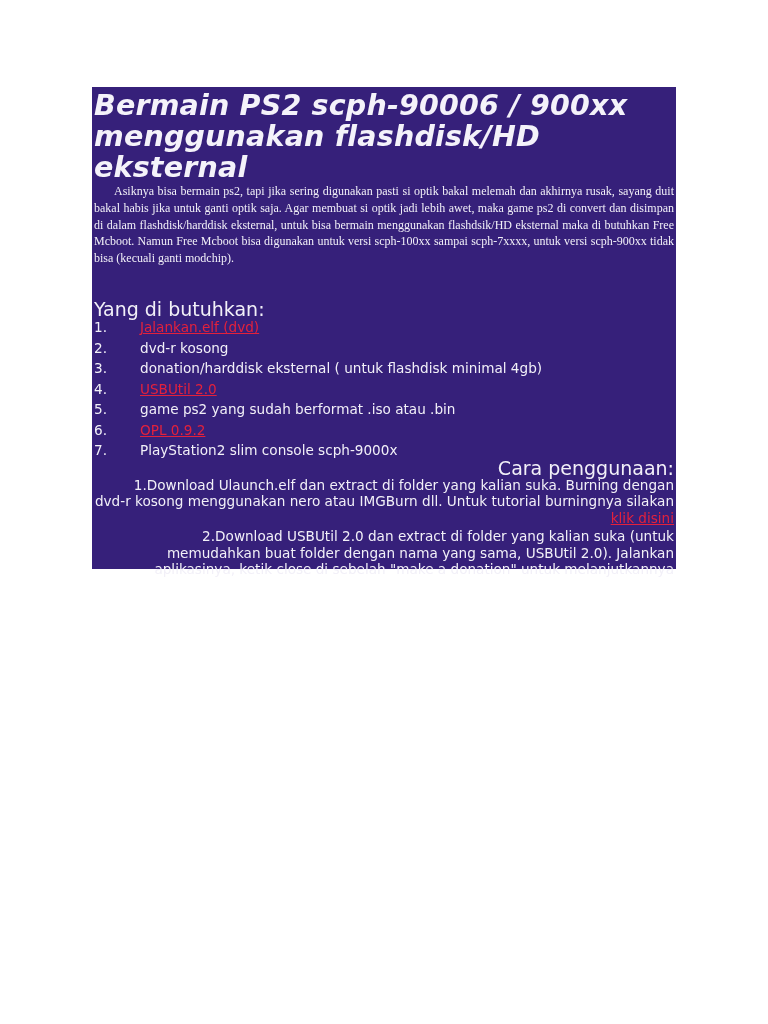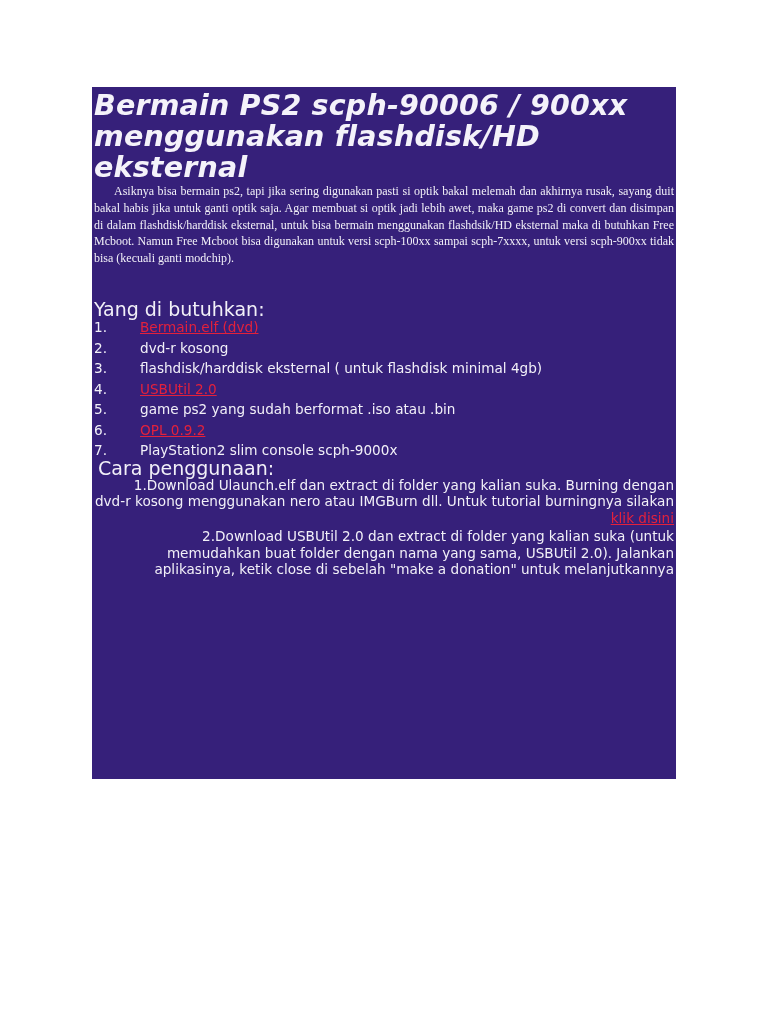--- a/index.html
+++ b/index.html
@@ -11,21 +11,21 @@
       width: 768px;
       height: 1024px;
       position: relative;
       overflow: hidden;
     }
     .page-box {
       position: absolute;
       left: 92px;
       top: 87px;
       width: 584px;
-      height: 692px;
+      height: 482px;
       background: #36207a;
       color: #f2f0f8;
       font-family: "DejaVu Sans", sans-serif;
       box-sizing: border-box;
       padding: 0 2px 0 2px;
     }
     .title {
       font-family: "DejaVu Sans", sans-serif;
       font-weight: bold;
       font-style: italic;
@@ -82,49 +82,49 @@
 
   <p class="para indent">Asiknya bisa bermain ps2, tapi jika sering digunakan pasti si optik bakal melemah dan akhirnya rusak, sayang duit bakal habis jika untuk ganti optik saja. Agar membuat si optik jadi lebih awet, maka game ps2 di convert dan disimpan di dalam flashdisk/harddisk eksternal, untuk bisa bermain menggunakan flashdsik/HD eksternal maka di butuhkan Free Mcboot. Namun Free Mcboot bisa digunakan untuk versi scph-100xx sampai scph-7xxxx, untuk versi scph-900xx tidak bisa (kecuali ganti modchip).</p>
   <div class="blank"></div>
   <div class="blank"></div>
 
   <p class="line">Yang di butuhkan:</p>
 
   <div>
     <div class="list-row">
       <span class="list-num">1.</span>
-      <a class="link">Bermain.elf (dvd)</a>
+      <a class="link">Jalankan.elf (dvd)</a>
     </div>
     <div class="list-row">
       <span class="list-num">2.</span>
       <span>dvd-r kosong</span>
     </div>
     <div class="list-row">
       <span class="list-num">3.</span>
-      <span>flashdisk/harddisk eksternal ( untuk flashdisk minimal 4gb)</span>
+      <span>donation/harddisk eksternal ( untuk flashdisk minimal 4gb)</span>
     </div>
     <div class="list-row">
       <span class="list-num">4.</span>
       <a class="link">USBUtil 2.0</a>
     </div>
     <div class="list-row">
       <span class="list-num">5.</span>
       <span>game ps2 yang sudah berformat .iso atau .bin</span>
     </div>
     <div class="list-row">
       <span class="list-num">6.</span>
       <a class="link">OPL 0.9.2</a>
     </div>
     <div class="list-row">
       <span class="list-num">7.</span>
       <span>PlayStation2 slim console scph-9000x</span>
     </div>
   </div>
 
-  <p class="line" style="padding-left:4px; margin-top:-1px;">Cara penggunaan:</p>
+  <p class="line" style="padding-left:4px; margin-top:-1px;text-align:right;">Cara penggunaan:</p>
 
   <div>
     <p class="step">
       <span class="num">1.</span><span>Download Ulaunch.elf dan extract di folder yang kalian suka. Burning dengan dvd-r kosong menggunakan nero atau IMGBurn dll. Untuk tutorial burningnya silakan </span><a class="link">klik disini</a>
     </p>
     <p class="step">
       <span class="num">2.</span><span>Download USBUtil 2.0 dan extract di folder yang kalian suka (untuk memudahkan buat folder dengan nama yang sama, USBUtil 2.0). Jalankan aplikasinya, ketik close di sebelah "make a donation" untuk melanjutkannya</span>
     </p>
   </div>
 </div>

